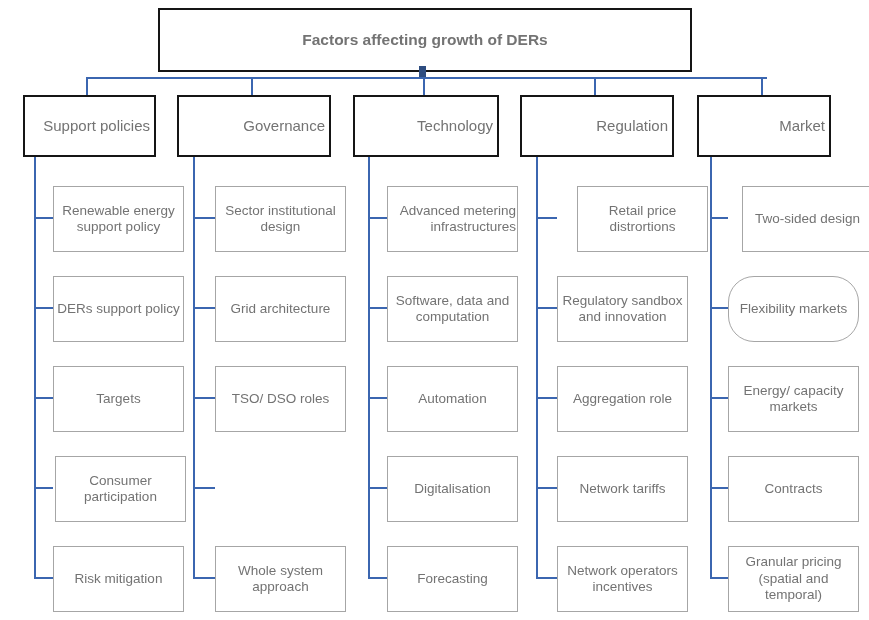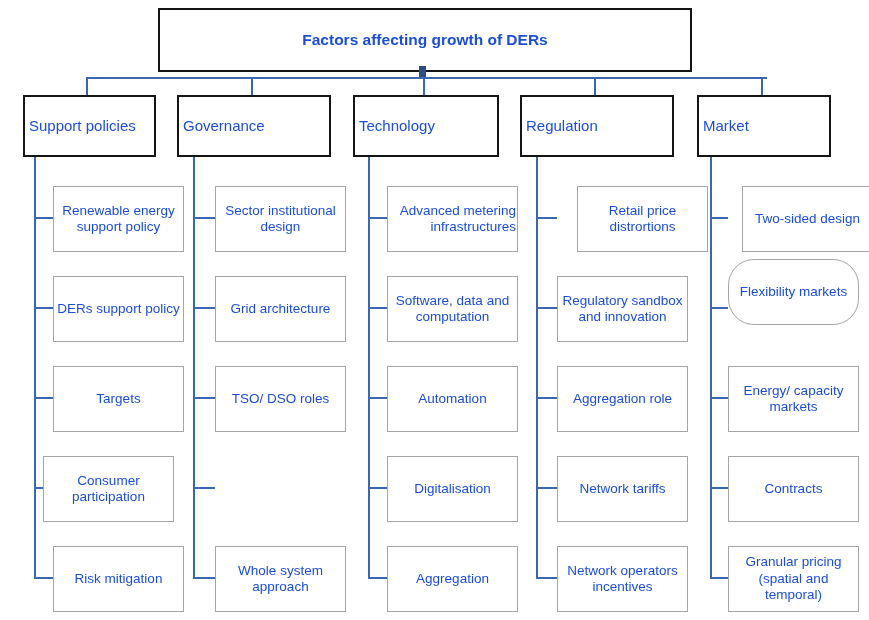--- a/index.html
+++ b/index.html
@@ -1,29 +1,29 @@
 <!DOCTYPE html>
 <html><head>
 <meta charset="utf-8">
 <style>
   html,body{margin:0;padding:0;background:#ffffff;}
   #stage{
     position:relative;width:869px;height:620px;background:#ffffff;
-    font-family:"Liberation Sans",sans-serif;color:#1d4ed8;overflow:hidden;
+    font-family:"Liberation Sans",sans-serif;color:#737373;overflow:hidden;
   }
   .titlebox{
     position:absolute;left:158px;top:8px;width:530px;height:60px;
     border:2px solid #151515;background:#ffffff;
     display:flex;align-items:center;justify-content:center;
     font-size:15.5px;font-weight:bold;
   }
   .hdr{
     position:absolute;height:58px;
     border:2px solid #151515;background:#ffffff;
-    display:flex;align-items:center;justify-content:flex-start;
+    display:flex;align-items:center;justify-content:flex-end;
     font-size:15px;text-align:center;line-height:1.25;padding:0 4px;box-sizing:content-box;
   }
   .fbox{
     position:absolute;width:127px;height:62px;
     border:1.5px solid #a6a6a6;background:#ffffff;
     display:flex;align-items:center;justify-content:center;
     font-size:13.5px;text-align:center;line-height:1.22;padding:1px;
   }
   .hline,.vline,.stub{position:absolute;background:#3b66b0;}
   .hline{height:2px;}
@@ -72,21 +72,21 @@
   <div class="stub" style="left:34px;top:577px;width:19px;"></div>
   <div class="fbox" style="left:53px;top:186px;">
       <span>Renewable energy support policy</span>
     </div>
   <div class="fbox" style="left:53px;top:276px;">
       <span>DERs support policy</span>
     </div>
   <div class="fbox" style="left:53px;top:366px;">
       <span>Targets</span>
     </div>
-  <div class="fbox" style="left:43px;top:456px;">
+  <div class="fbox" style="left:55px;top:456px;">
       <span>Consumer participation</span>
     </div>
   <div class="fbox" style="left:53px;top:546px;">
       <span>Risk mitigation</span>
     </div>
 
   <div class="vline" style="left:193px;top:157px;height:422px;"></div>
   <div class="stub" style="left:193px;top:217px;width:22px;"></div>
   <div class="stub" style="left:193px;top:307px;width:22px;"></div>
   <div class="stub" style="left:193px;top:397px;width:22px;"></div>
@@ -117,21 +117,21 @@
   <div class="fbox" style="left:387px;top:276px;">
       <span>Software, data and computation</span>
     </div>
   <div class="fbox" style="left:387px;top:366px;">
       <span>Automation</span>
     </div>
   <div class="fbox" style="left:387px;top:456px;">
       <span>Digitalisation</span>
     </div>
   <div class="fbox" style="left:387px;top:546px;">
-      <span>Aggregation</span>
+      <span>Forecasting</span>
     </div>
 
   <div class="vline" style="left:536px;top:157px;height:422px;"></div>
   <div class="stub" style="left:536px;top:217px;width:21px;"></div>
   <div class="stub" style="left:536px;top:307px;width:21px;"></div>
   <div class="stub" style="left:536px;top:397px;width:21px;"></div>
   <div class="stub" style="left:536px;top:487px;width:21px;"></div>
   <div class="stub" style="left:536px;top:577px;width:21px;"></div>
   <div class="fbox" style="left:577px;top:186px;">
       <span>Retail price distrortions</span>
@@ -151,21 +151,21 @@
 
   <div class="vline" style="left:710px;top:157px;height:422px;"></div>
   <div class="stub" style="left:710px;top:217px;width:18px;"></div>
   <div class="stub" style="left:710px;top:307px;width:18px;"></div>
   <div class="stub" style="left:710px;top:397px;width:18px;"></div>
   <div class="stub" style="left:710px;top:487px;width:18px;"></div>
   <div class="stub" style="left:710px;top:577px;width:18px;"></div>
   <div class="fbox" style="left:728px;top:186px;margin-left:14px;">
       <span>Two-sided design</span>
     </div>
-  <div class="fbox" style="left:728px;top:259px;border-radius:26px;">
+  <div class="fbox" style="left:728px;top:276px;border-radius:26px;">
       <span>Flexibility markets</span>
     </div>
   <div class="fbox" style="left:728px;top:366px;">
       <span>Energy/ capacity markets</span>
     </div>
   <div class="fbox" style="left:728px;top:456px;">
       <span>Contracts</span>
     </div>
   <div class="fbox" style="left:728px;top:546px;">
       <span>Granular pricing (spatial and temporal)</span>

